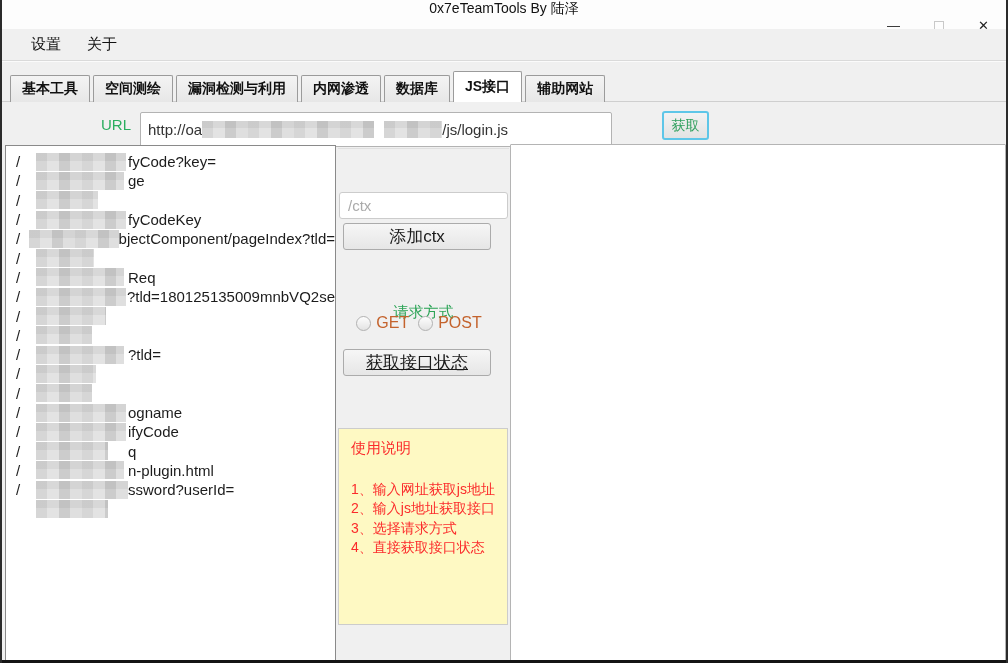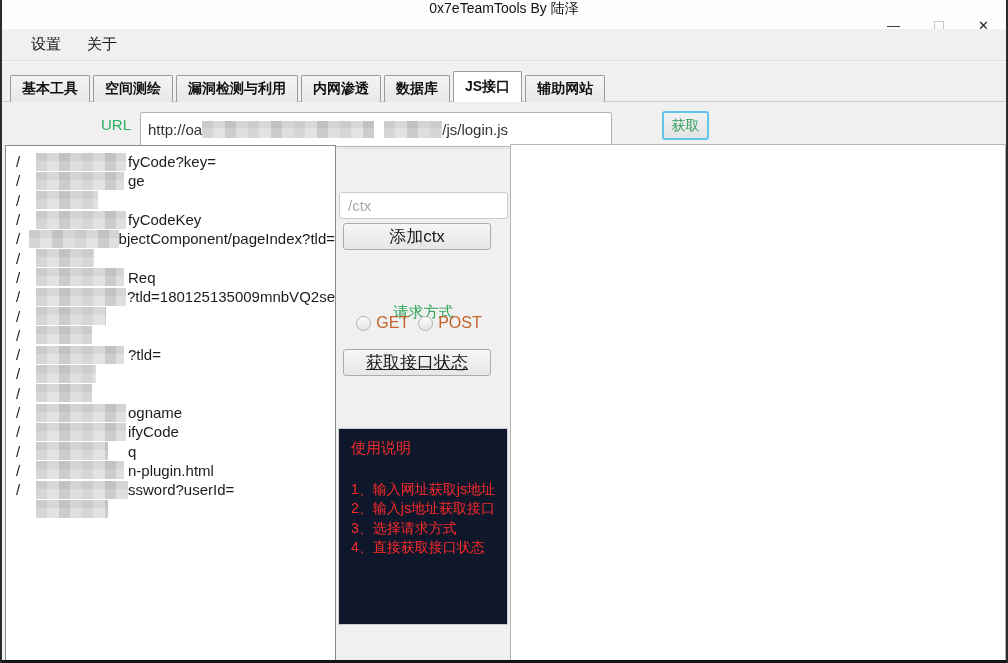--- a/index.html
+++ b/index.html
@@ -77,21 +77,21 @@
   .method-label { position:absolute; left:336px; top:303px; width:171px;
     text-align:center; font-size:15px; color:#2aa355; }
   .methods { position:absolute; left:336px; top:313px; width:171px; height:20px;
     display:flex; align-items:center; justify-content:center; }
   .radio { width:15px; height:15px; border-radius:50%;
     border:1px solid #b2b2b2; background:linear-gradient(#fdfdfd,#e3e3e3);
     margin-right:5px; }
   .method-lbl { font-size:16px; color:#c4632d; margin-right:9px; }
   
   .instr-box { position:absolute; left:336px; top:428px; width:170px; height:197px;
-    background:#0f172a; border:1px solid #cccccc; padding:10px 0 0 12px; }
+    background:#fef9c3; border:1px solid #cccccc; padding:10px 0 0 12px; }
   .instr-title { font-size:15px; color:#fb2b2b; margin-bottom:22px; }
   .instr-item { font-size:14px; color:#fb2b2b; line-height:19.3px; }
   
   .result-panel { position:absolute; left:508px; top:144px; width:496px; height:517px;
     background:#fff; border:1px solid #b4b4b4; border-radius:1px; }
   
   .bottom-edge { position:absolute; left:0; bottom:0; width:100%; height:3px; background:#141414; }
 </style>
 </head>
 <body>

